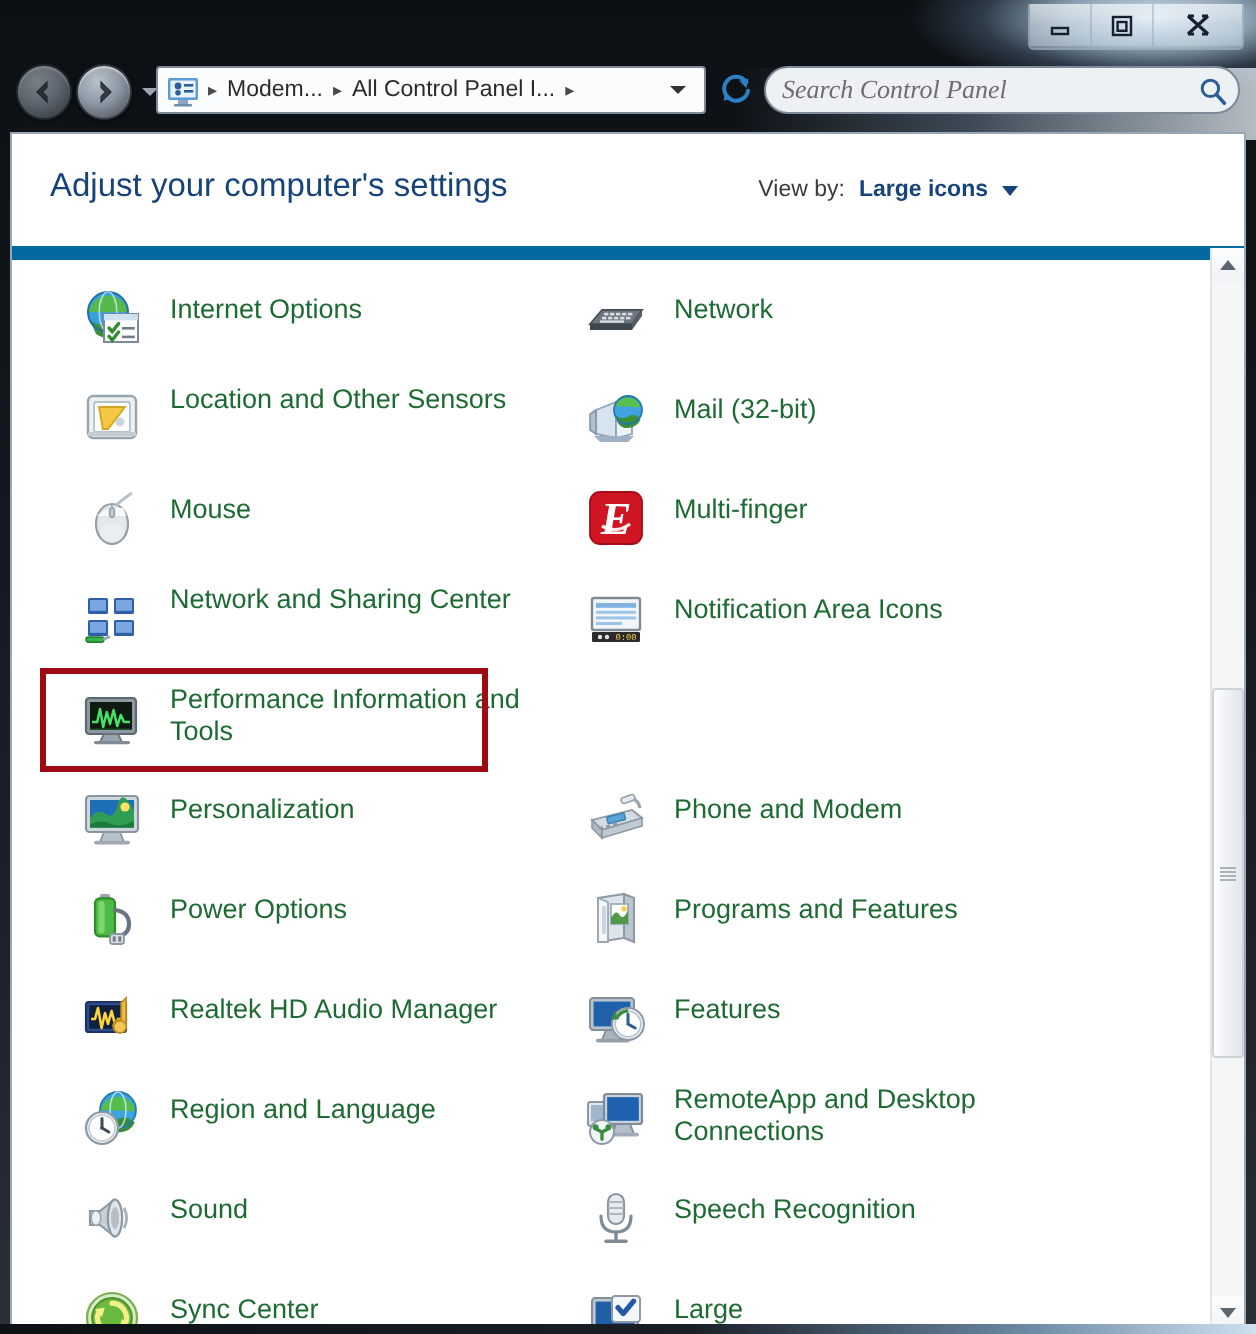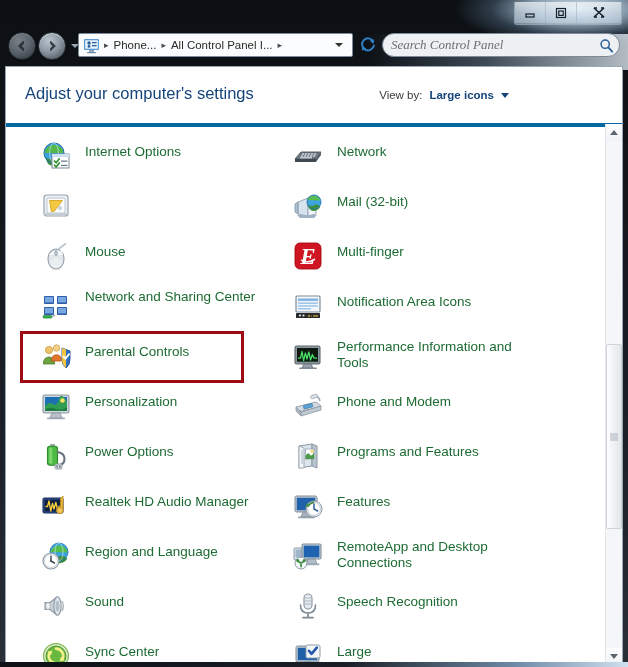--- a/index.html
+++ b/index.html
@@ -175,21 +175,21 @@
     border-bottom: none;
     box-sizing: border-box;
     overflow: hidden;
   }
 
   
   #header-band {
     position: relative;
     height: 56px;
     background: #ffffff;
-    border-bottom: 4px solid #0369a1;
+    border-bottom: 7px solid #0369a1;
   }
   #page-title {
     position: absolute;
     left: 19px; top: 17px;
     font-size: 16.5px;
     color: #16447a;
     white-space: nowrap;
   }
   #viewby-wrap {
     position: absolute;
@@ -381,21 +381,21 @@
           <rect x="2.2" y="3.2" width="12.6" height="8.6" rx="0.6" fill="#e8f2fa"></rect>
           <circle cx="6" cy="6" r="1.7" fill="#2a6099"></circle>
           <rect x="9" y="5" width="4.6" height="1.3" fill="#2a6099"></rect>
           <rect x="9" y="8" width="4.6" height="1.3" fill="#2a6099"></rect>
           <circle cx="6" cy="9.4" r="1.4" fill="#2a6099"></circle>
           <rect x="6" y="13" width="5" height="2.4" fill="#8aa8c0"></rect>
           <rect x="4" y="15" width="9" height="1.3" rx="0.6" fill="#6e8da8"></rect>
         </svg>
       </span>
       <span class="crumb-sep">▸</span>
-      <span class="crumb">Phone...</span>
+      <span class="crumb">Modem...</span>
       <span class="crumb-sep">▸</span>
       <span class="crumb">All Control Panel I...</span>
       <span class="crumb-sep">▸</span>
       <span class="addr-spacer"></span>
       <span class="addr-caret"></span>
     </div>
 
     <div id="refresh-btn" style="position:absolute; top:4px; left:357px;">
       <svg width="18" height="18" viewBox="0 0 18 18">
         <path d="M14.2 5.2 A6 6 0 1 0 15 9.4" fill="none" stroke="#2f7fc4" stroke-width="2" stroke-linecap="round"></path>
@@ -476,20 +476,21 @@
               <span class="ico">
                 <svg width="32" height="32" viewBox="0 0 32 32">
     <rect x="4" y="5" width="24" height="21" rx="2.6" fill="#eef1f4" stroke="#97a3ad" stroke-width="1.2"></rect>
     <rect x="7" y="8" width="18" height="15" rx="1.2" fill="#fbfcfd" stroke="#b6c0c8" stroke-width="0.9"></rect>
     <path d="M9.5 10.5 L22.5 10.5 L14 21.5 L11.4 21.5 Z" fill="#f4c842" stroke="#d3a520" stroke-width="0.9"></path>
     <path d="M18 13 L23 18 L18 23 Z" fill="none"></path>
     <circle cx="20" cy="18" r="2.2" fill="#ccd5dd"></circle>
     <path d="M4 23 L28 23 L28 25 L4 25 Z" fill="#c4ccd4"></path>
   </svg>
               </span>
+              <span class="lbl">Location and Other Sensors</span>
             </div>
             <div class="cp-item">
               <span class="ico">
                 <svg width="32" height="32" viewBox="0 0 32 32">
     <path d="M6 12 L16 8 L16 26 L6 24 Z" fill="#d7e3ee" stroke="#8fa3b5" stroke-width="0.9"></path>
     <path d="M6 12 L6 24 L3 22 L3 14 Z" fill="#aebfcf" stroke="#8496a6" stroke-width="0.8"></path>
     <path d="M16 8 L24 11 L24 24 L16 26 Z" fill="#eef4f9" stroke="#8fa3b5" stroke-width="0.9"></path>
     <circle cx="22" cy="12" r="7" fill="#3fa3dd"></circle>
     <path d="M15.3 10 A7 7 0 0 1 28.4 10.6 Z" fill="#5bbf4e"></path>
     <path d="M15.6 14.6 q3.5 2.6 6.5 0.6 t6.2 1.4 q-1.6 4 -6.3 4.4 q-5 0.4 -6.4 -6.4 Z" fill="#3d8f3b"></path>
@@ -557,34 +558,20 @@
     <rect x="4" y="23" width="24" height="5" rx="0.6" fill="#2b2b2b"></rect>
     <circle cx="8" cy="25.5" r="1.1" fill="#dfe5ea"></circle>
     <circle cx="11.5" cy="25.5" r="1.1" fill="#dfe5ea"></circle>
     <text x="21" y="27.2" font-family="Liberation Mono, monospace" font-size="4.4" fill="#ffd24a" text-anchor="middle">0:00</text>
   </svg>
               </span>
               <span class="lbl">Notification Area Icons</span>
             </div>
           </div>
           <div class="cp-row">
-            <div class="cp-item">
-              <span class="ico">
-                <svg width="32" height="32" viewBox="0 0 32 32">
-    <circle cx="9" cy="10" r="3.6" fill="#f0c46a" stroke="#c49a3c" stroke-width="0.8"></circle>
-    <path d="M3.4 24 q0 -7 5.6 -7 t5.6 7 Z" fill="#6fa33f" stroke="#4d7a28" stroke-width="0.8"></path>
-    <circle cx="16.5" cy="8" r="3.2" fill="#f5d08a" stroke="#c9a552" stroke-width="0.8"></circle>
-    <path d="M11.6 21 q0 -6.2 4.9 -6.2 t4.9 6.2 Z" fill="#e2762f" stroke="#b4561d" stroke-width="0.8"></path>
-    <path d="M22 8 L30 11 L30 19 q0 6 -4 9 q-4 -3 -4 -9 Z" fill="#2f6fc0" stroke="#1d4d90" stroke-width="0.9"></path>
-    <path d="M22 8 L26 9.5 L26 28 q-4 -3 -4 -9 Z" fill="#f2c43f"></path>
-    <path d="M23.6 16.5 l1.9 2.1 l3.6 -4.4" stroke="#ffffff" stroke-width="1.9" fill="none" stroke-linecap="round"></path>
-  </svg>
-              </span>
-              <span class="lbl">Parental Controls</span>
-            </div>
             <div class="cp-item two-line">
               <span class="ico">
                 <svg width="32" height="32" viewBox="0 0 32 32">
     <rect x="3" y="6" width="25" height="18" rx="1.6" fill="#8e99a4" stroke="#5e686f" stroke-width="1.1"></rect>
     <rect x="5" y="8" width="21" height="13.6" fill="#0e1a10"></rect>
     <path d="M6 18 L8.6 18 L10 11.5 L11.6 20.5 L13.4 13 L15 19 L16.8 12 L18.6 20 L20.4 14.5 L22 18 L25 18" stroke="#49e06a" stroke-width="1.25" fill="none" stroke-linejoin="round"></path>
     <path d="M5 21.6 L26 21.6" stroke="#1d4a25" stroke-width="0.7"></path>
     <path d="M12 24 L19 24 L21 28 L10 28 Z" fill="#99a4af" stroke="#6a747d" stroke-width="0.9"></path>
     <rect x="7" y="27.5" width="18" height="1.6" rx="0.8" fill="#808b96"></rect>
   </svg>

